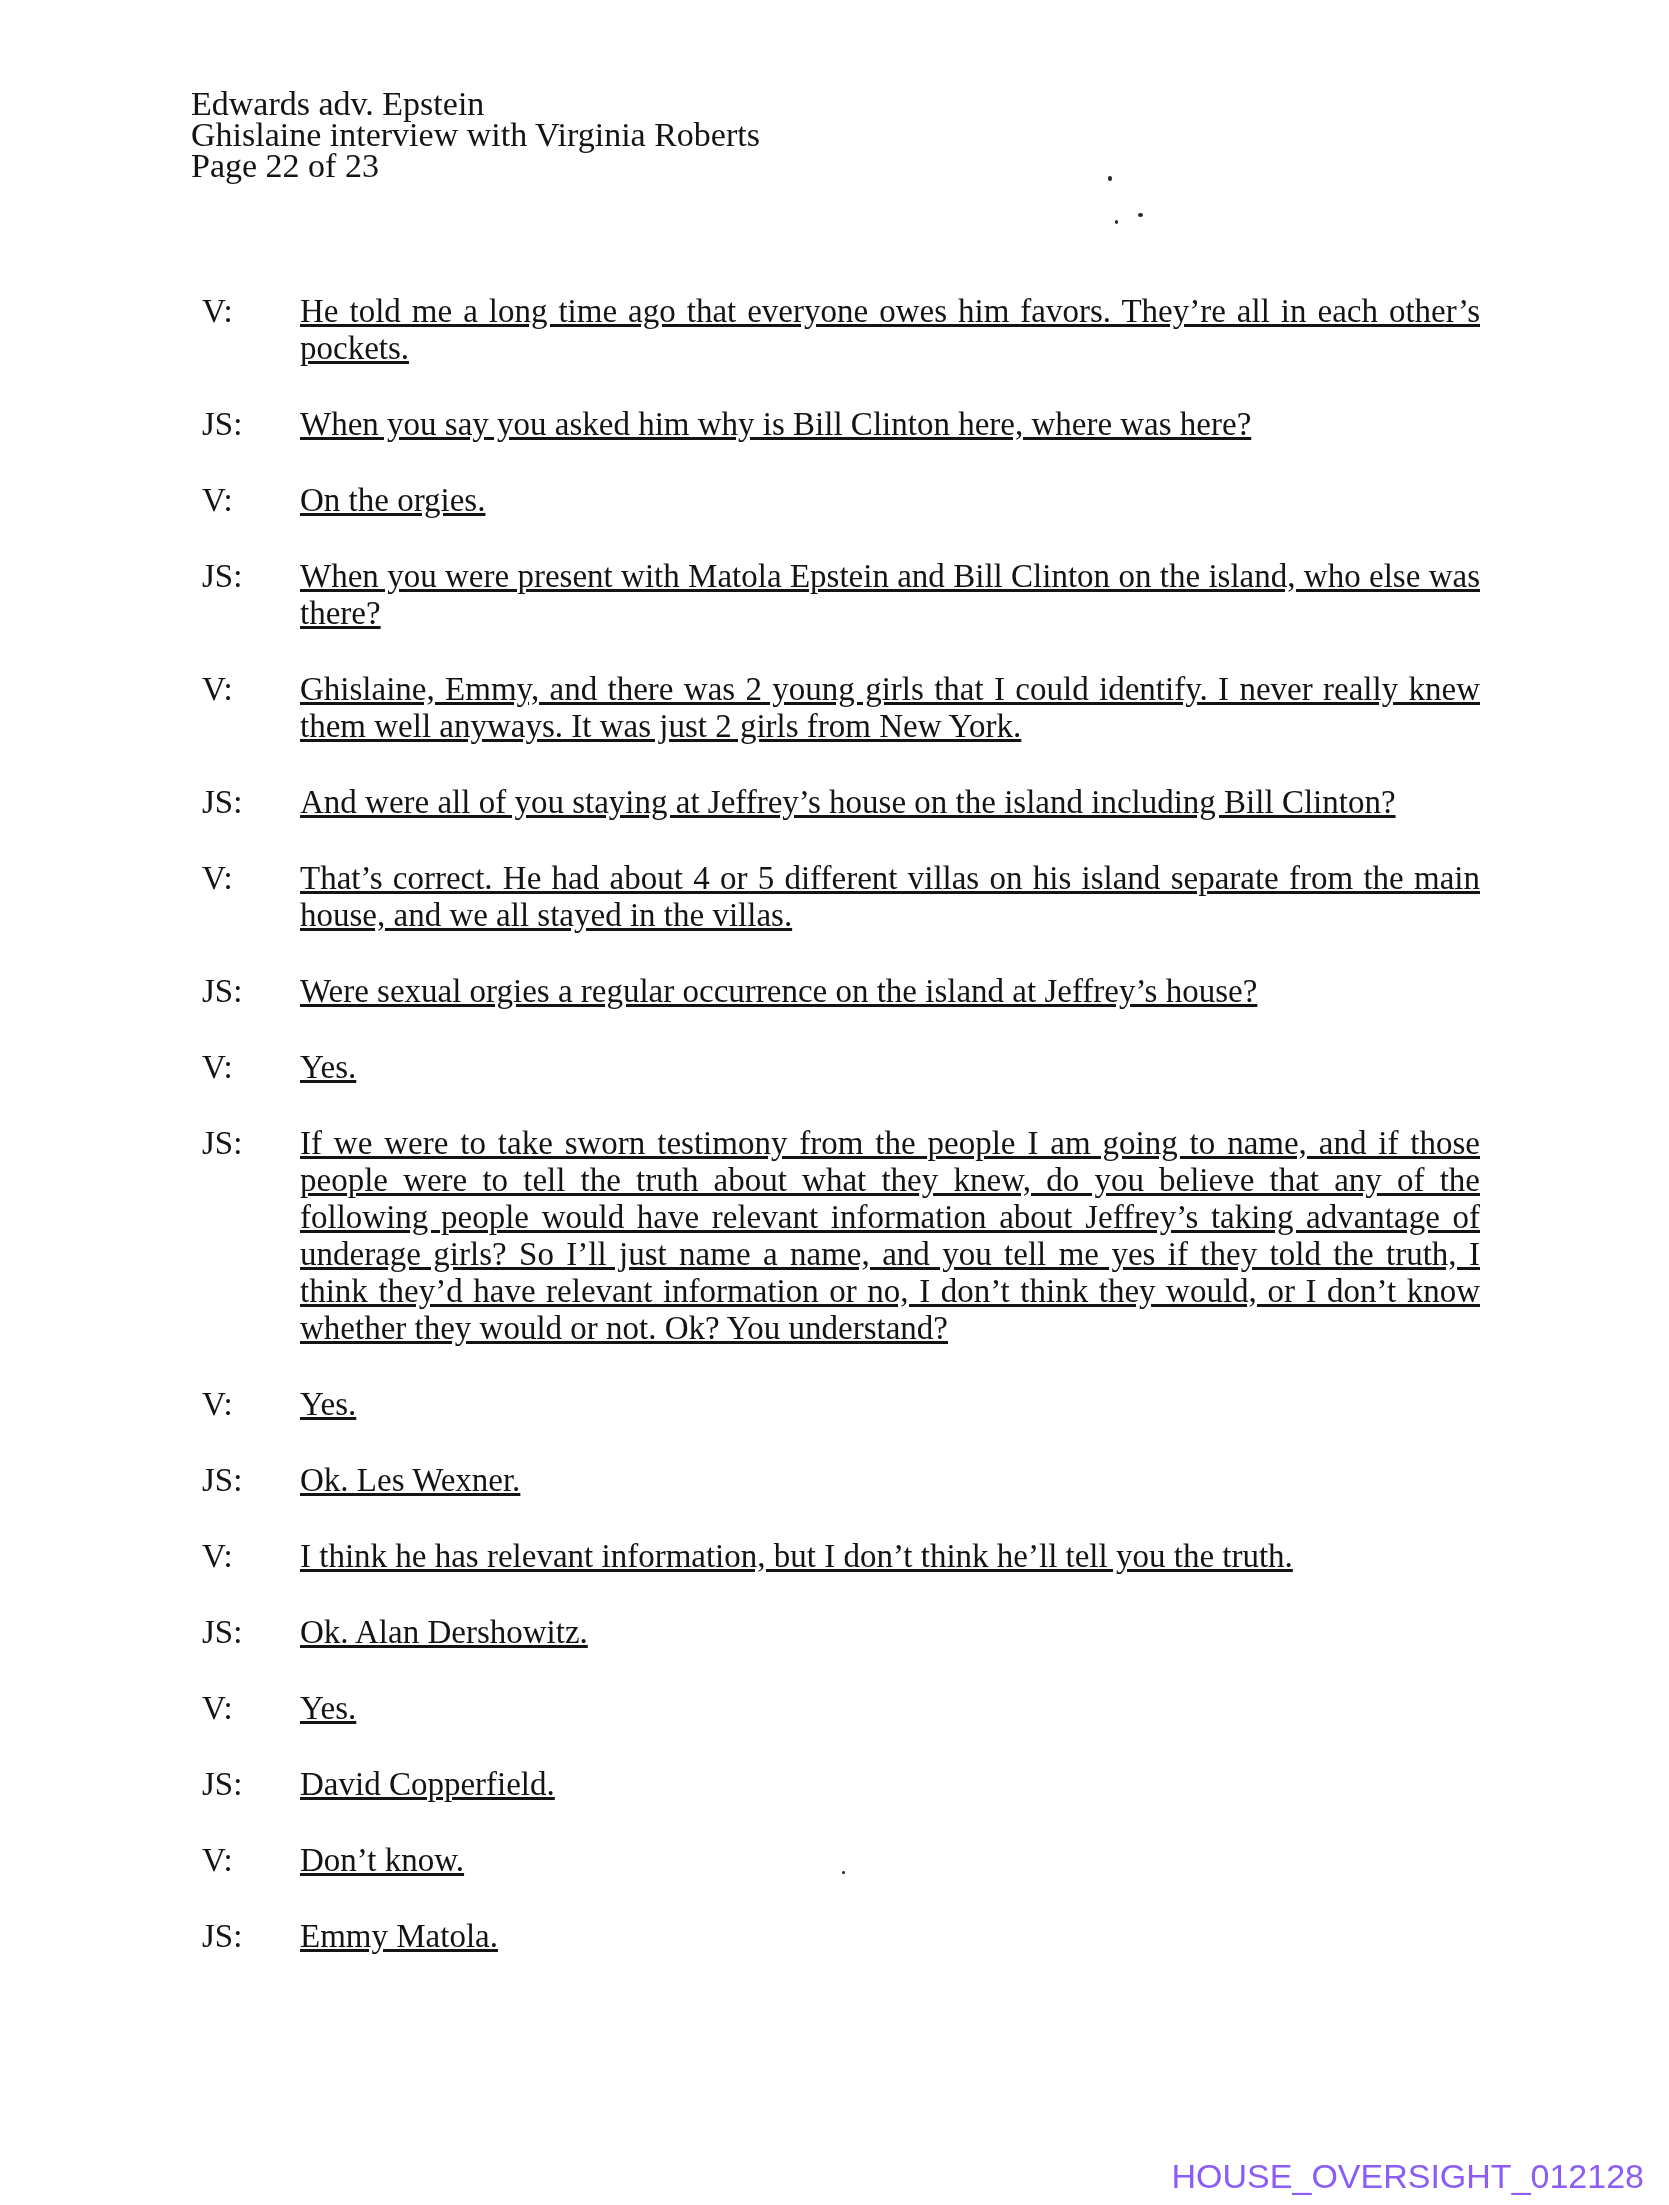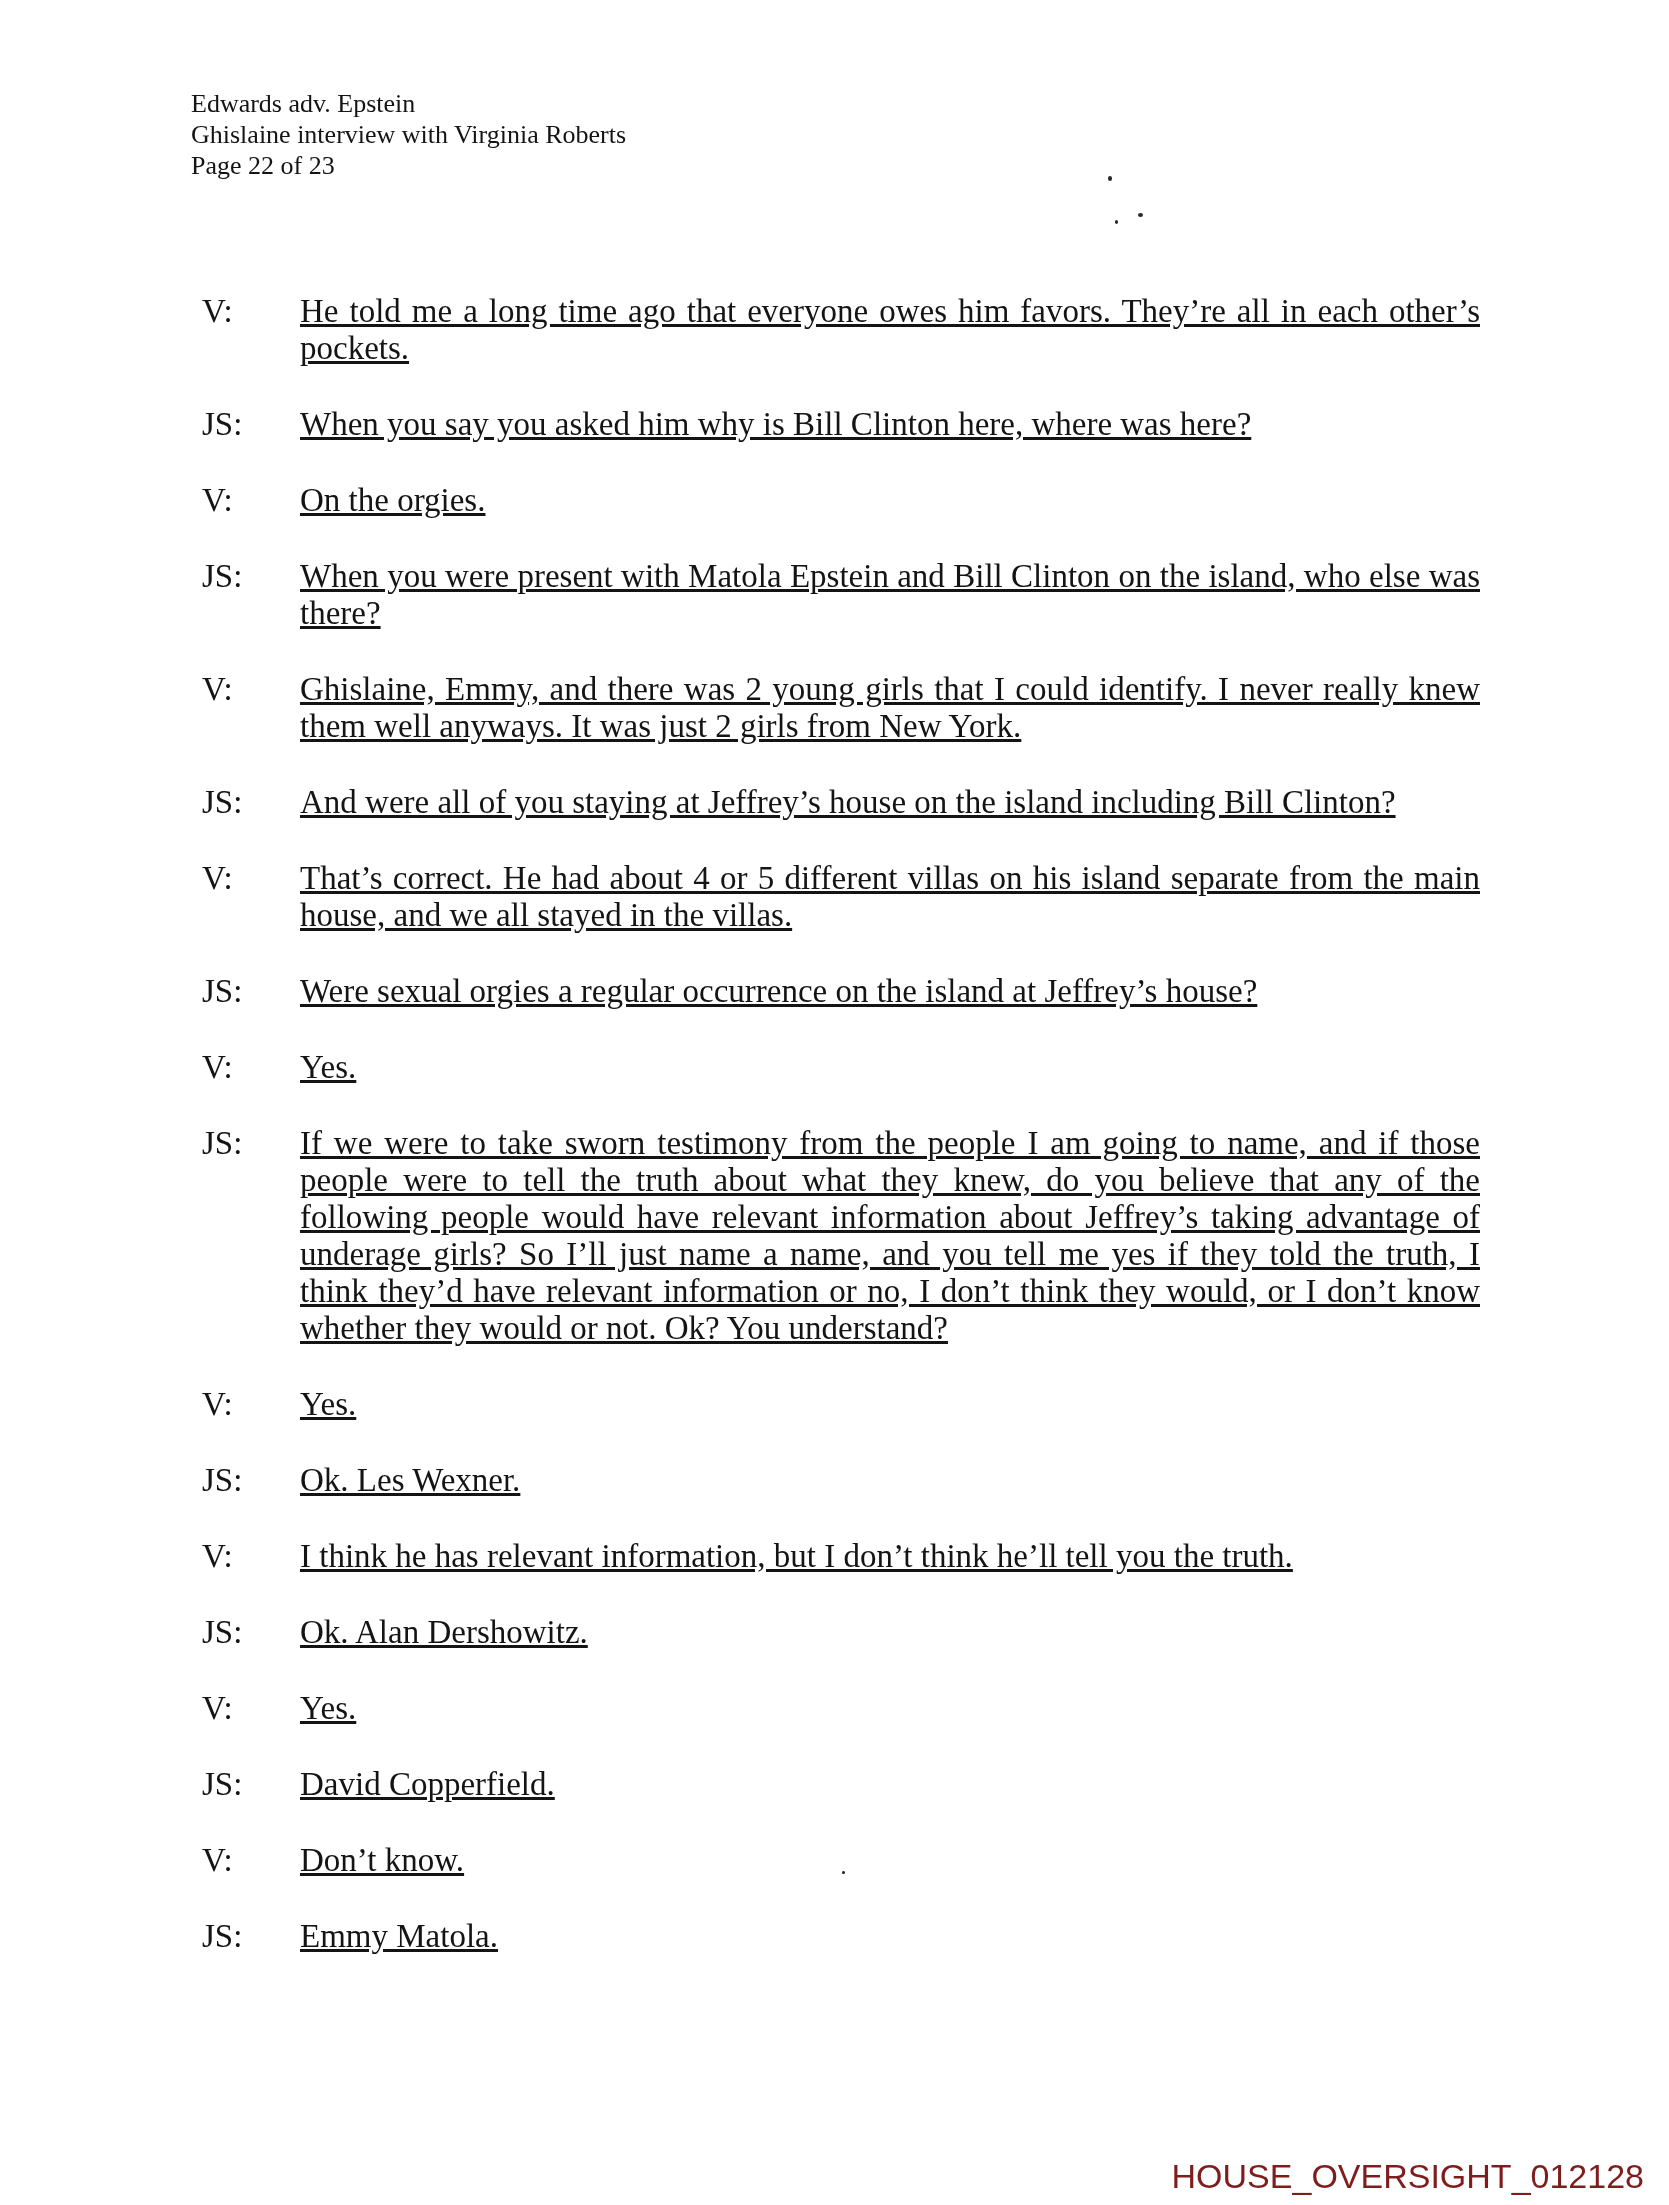--- a/index.html
+++ b/index.html
@@ -13,21 +13,21 @@
     height: 2205px;
     background: #ffffff;
     overflow: hidden;
     font-family: "Liberation Serif", serif;
     color: #141414;
   }
   .doc-header {
     position: absolute;
     left: 191px;
     top: 88px;
-    font-size: 26px;
+    font-size: 34px;
     line-height: 31px;
     white-space: nowrap;
   }
   .transcript {
     position: absolute;
     left: 202px;
     top: 293px;
     width: 1278px;
   }
   .row {
@@ -48,21 +48,21 @@
     text-align: justify;
     text-decoration: underline;
   }
   .bates {
     position: absolute;
     right: 25px;
     top: 2157px;
     font-family: "Liberation Sans", sans-serif;
     font-size: 34px;
     letter-spacing: 0px;
-    color: #7f1d1d;
+    color: #8b5cf6;
   }
   .speck {
     position: absolute;
     background: #2a2a2a;
     border-radius: 50%;
   }
   .speck.s1 { left: 1108px; top: 176px; width: 3.9px; height: 4.6px; }
   .speck.s2 { left: 1138px; top: 213px; width: 4.6px; height: 3.9px; }
   .speck.s3 { left: 1115px; top: 220px; width: 3.3px; height: 3.9px; }
   .speck.s4 { left: 842px; top: 1871px; width: 2.6px; height: 3.3px; }

